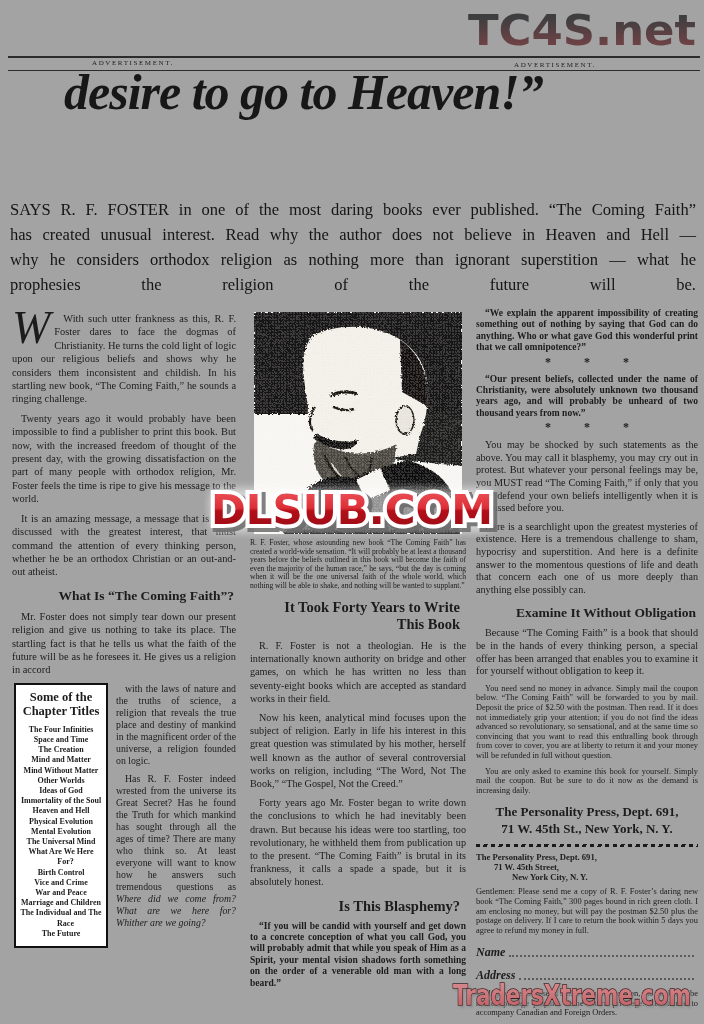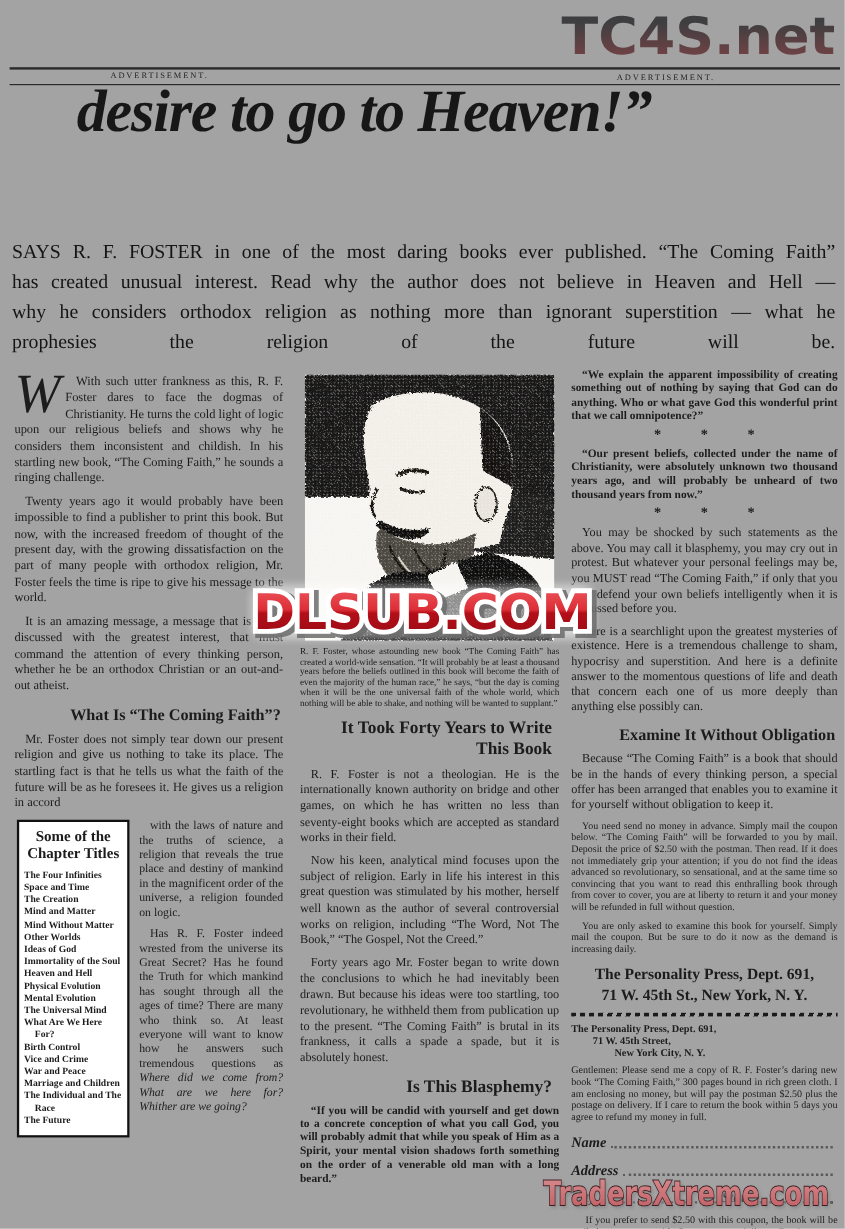--- a/index.html
+++ b/index.html
@@ -39,21 +39,21 @@
   .col-mid .col-head{font-size:14.5px;line-height:17px;margin:9px 6px 3px;}
 
   
   .intro{font-style:italic;font-size:11px;line-height:13.5px;margin-top:2px !important;text-indent:0 !important;}
   .dropcap{float:left;font-size:46px;line-height:34px;margin:3px 4px 0 0;font-style:italic;}
 
   
   .chapter-box{float:left;width:94px;box-sizing:border-box;border:2.5px solid #111;
                padding:5px 4px 7px;margin:6px 8px 2px 2px;background:#fff;text-align:center;}
   .cb-title{font-weight:bold;font-size:12.5px;line-height:14.5px;margin-bottom:6px;}
-  .cb-list{list-style:none;margin:0;padding:0;text-align:left;font-weight:bold;
+  .cb-list{list-style:none;margin:0;padding:0;text-align:center;font-weight:bold;
            font-size:8px;line-height:10.2px;}
   .cb-list li{padding-left:9px;text-indent:-9px;}
   .wraptext{font-size:9.8px;line-height:12px;}
 
   
   .photo{width:208px;height:222px;margin:6px auto 0;}
   .caption{font-size:7.6px;line-height:8.5px;text-align:justify;margin-top:5px !important;
            text-indent:0 !important;}
 
   .boldq{font-weight:bold;font-size:9.5px;line-height:11.4px;text-align:justify;}
@@ -212,26 +212,20 @@
         </div>
         <p class="c-body">Gentlemen:  Please send me a copy of R. F. Foster’s daring new book “The Coming Faith,” 300 pages bound in rich green cloth. I am enclosing no money, but will pay the postman $2.50 plus the postage on delivery.  If I care to return the book within 5 days you agree to refund my money in full.</p>
         <div class="field">
           <span>Name</span>
           <span class="dots"></span>
         </div>
         <div class="field">
           <span>Address</span>
           <span class="dots"></span>
         </div>
-        <div class="field">
-          <span>City</span>
-          <span class="dots"></span>
-          <span>State</span>
-          <span class="dots dots-state"></span>
-        </div>
         <p class="c-foot">If you prefer to send $2.50 with this coupon, the book will be mailed postage prepaid.  Same return privilege.  Remittance to accompany Canadian and Foreign Orders.</p>
       </div>
     </div>
   </div>
 
   <div class="wm-mid">
     <svg width="296" height="58" viewBox="0 0 296 58">
       <defs>
         <linearGradient id="redg" x1="0" y1="0" x2="0" y2="1">
           <stop offset="0" stop-color="#ef5a60"></stop>

